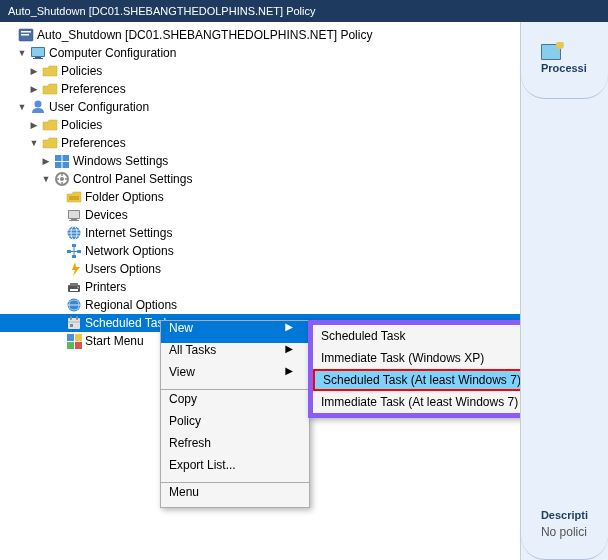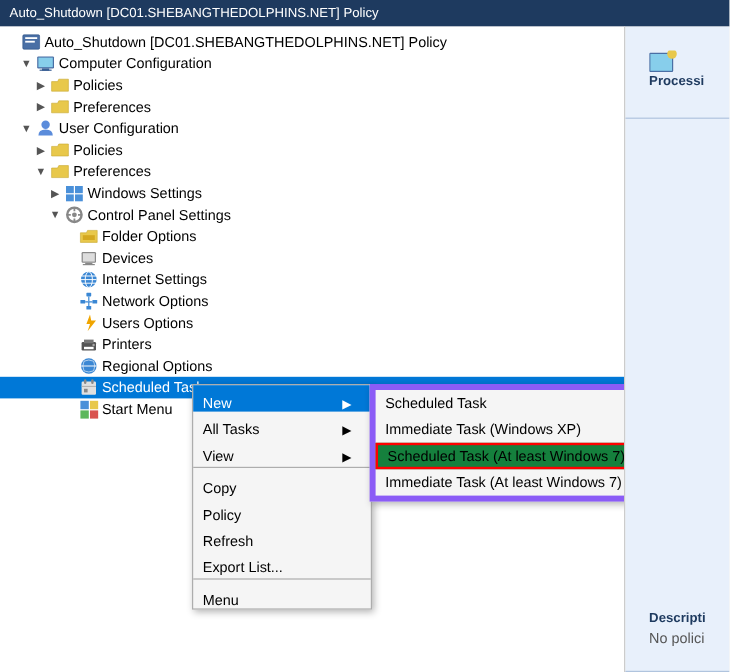--- a/index.html
+++ b/index.html
@@ -45,20 +45,21 @@
     .right-panel {
       flex: 1;
       background: #e8f0fb;
       display: flex;
       flex-direction: column;
     }
 
     .right-section {
       padding: 20px;
       border-bottom: 1px solid #b0c4de;
+      border-radius: 24px;
     }
 
     .right-section-title {
       font-size: 11px;
       font-weight: bold;
       color: #1e3a5f;
       margin-bottom: 4px;
     }
 
     .right-section-text {
@@ -120,21 +121,21 @@
       left: 160px;
       background: #f5f5f5;
       border: 1px solid #adadad;
       box-shadow: 2px 2px 6px rgba(0,0,0,0.3);
       z-index: 100;
       width: 150px;
     }
 
     .context-menu-item {
       display: flex;
-      align-items: flex-end;
+      align-items: flex-start;
       justify-content: space-between;
       height: 22px;
       padding: 0 16px 0 8px;
       cursor: pointer;
       font-size: 12px;
       color: #000;
     }
 
     .context-menu-item.highlighted {
       background: #0078d7;
@@ -167,21 +168,21 @@
       display: flex;
       align-items: center;
       height: 22px;
       padding: 0 8px;
       cursor: pointer;
       font-size: 12px;
       color: #000;
     }
 
     .submenu-item.highlighted-red {
-      background: #15803d;
+      background: #7dd3fc;
       border: 2px solid red;
       color: #000;
     }
 
     .policy-icon {
       width: 16px;
       height: 16px;
       display: inline-flex;
       align-items: center;
       justify-content: center;

